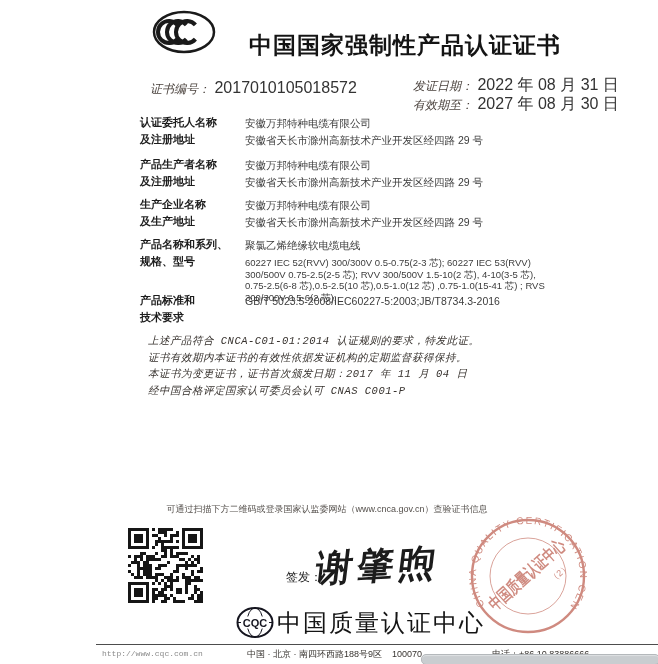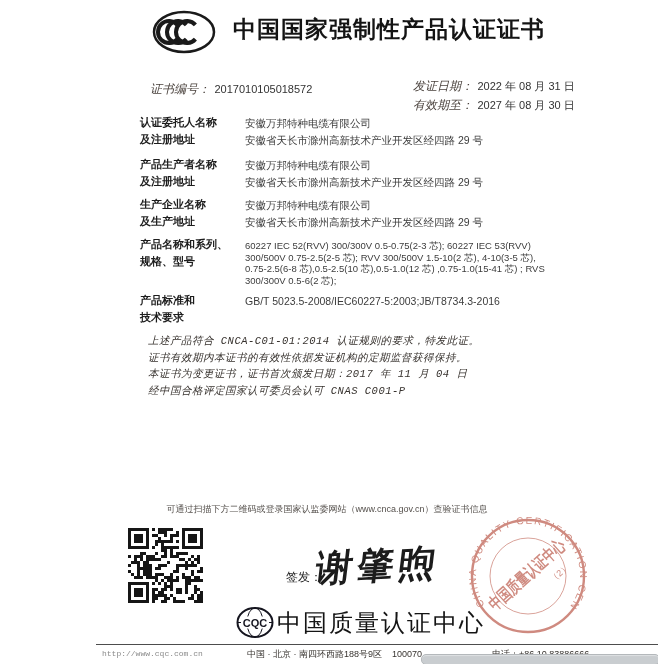--- a/index.html
+++ b/index.html
@@ -4,30 +4,30 @@
 <style>
   html,body{margin:0;padding:0;background:#ffffff;}
   .page{
     position:relative; width:658px; height:664px; overflow:hidden;
     background:#ffffff; color:#222;
     font-family:"Liberation Sans","DejaVu Sans",sans-serif;
   }
   
   .ccc-logo{position:absolute; left:152px; top:10px; width:64px; height:44px;}
   .title{
-    position:absolute; left:233px; top:14px; margin:0;
+    position:absolute; left:233px; top:14px; margin:16px;
     font-size:23px; font-weight:bold; color:#141414; letter-spacing:1px;
     font-family:"Liberation Sans","DejaVu Sans",sans-serif;
   }
   
   .meta-label{
     font-family:"Liberation Serif","DejaVu Serif",serif; font-style:italic;
     font-size:12px; color:#4a423d;
   }
-  .meta-value{font-size:11px; color:#333;}
+  .meta-value{font-size:16px; color:#333;}
   .cert-no{position:absolute; left:150px; top:79px;}
   .dates{position:absolute; left:413px; top:76px; line-height:18px; white-space:nowrap;}
   
   .field-row{position:absolute; left:140px; width:420px;}
   .field-label{
     position:absolute; left:0; top:0; width:102px;
     font-size:11px; font-weight:bold; color:#1d1d1d; line-height:17px;
   }
   .field-value{
     position:absolute; left:105px; top:1px; width:312px;
@@ -136,20 +136,21 @@
       <div>安徽省天长市滁州高新技术产业开发区经四路 29 号</div>
     </div>
   </div>
 
   <div class="field-row" style="top:236px;">
     <div class="field-label">
       <div>产品名称和系列、</div>
       <div>规格、型号</div>
     </div>
     <div class="field-value">
+      <div>聚氯乙烯绝缘软电缆电线</div>
       <div class="spec">60227 IEC 52(RVV) 300/300V 0.5-0.75(2-3 芯); 60227 IEC 53(RVV) 300/500V 0.75-2.5(2-5 芯); RVV 300/500V 1.5-10(2 芯), 4-10(3-5 芯), 0.75-2.5(6-8 芯),0.5-2.5(10 芯),0.5-1.0(12 芯) ,0.75-1.0(15-41 芯) ; RVS 300/300V 0.5-6(2 芯);</div>
     </div>
   </div>
 
   <div class="field-row" style="top:292px;">
     <div class="field-label">
       <div>产品标准和</div>
       <div>技术要求</div>
     </div>
     <div class="field-value">

